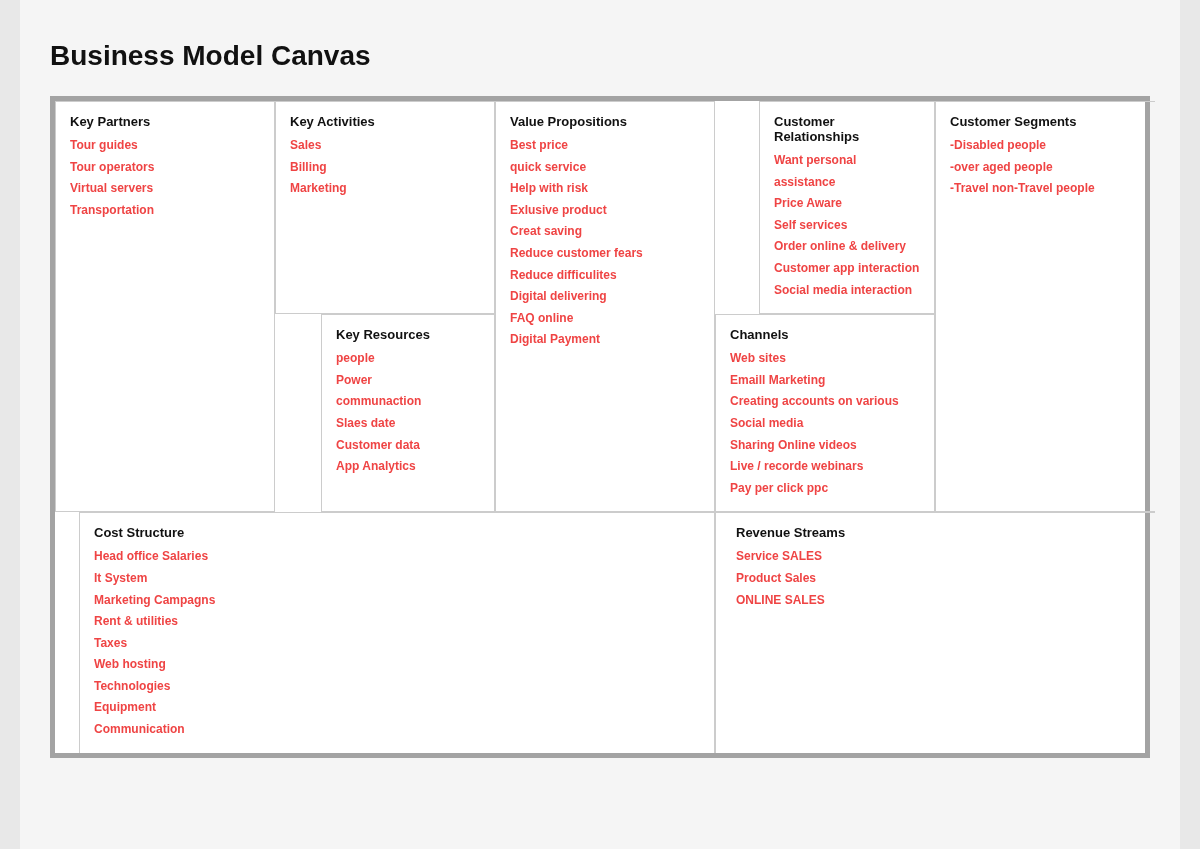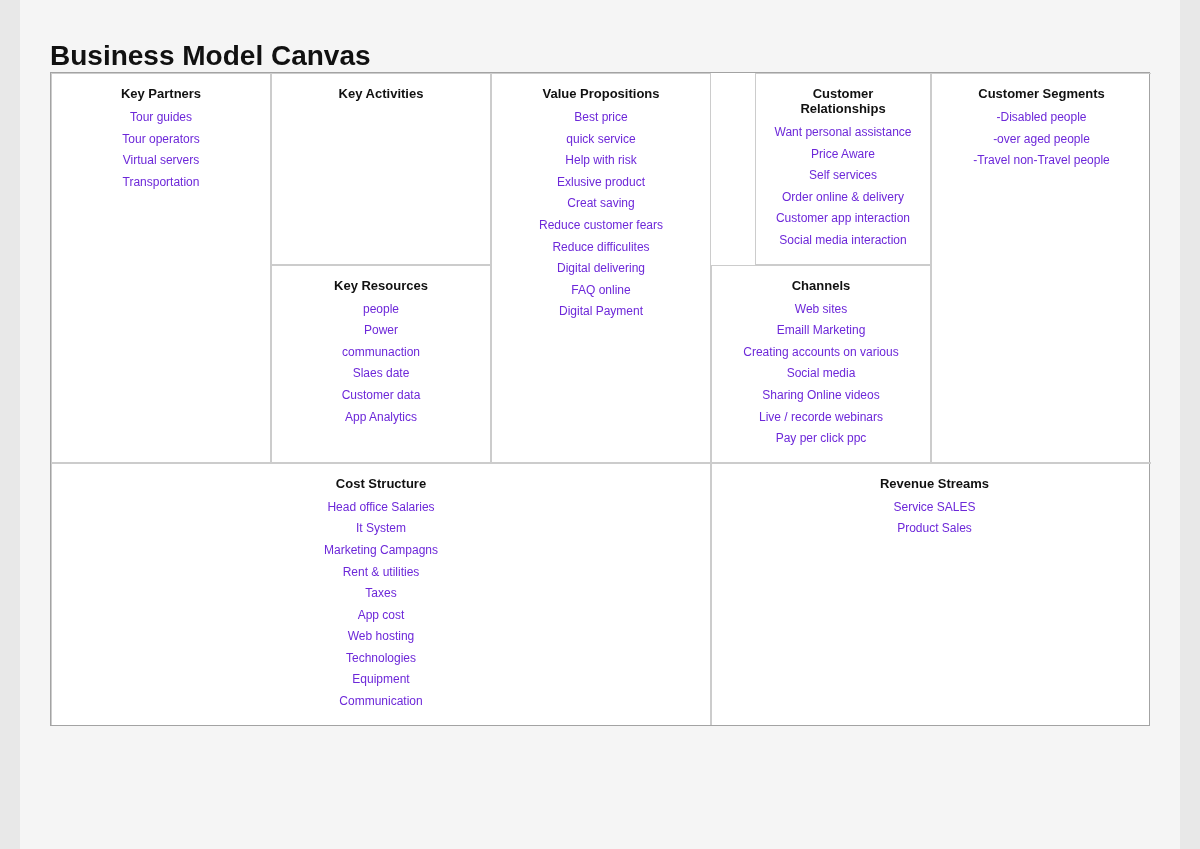--- a/index.html
+++ b/index.html
@@ -12,71 +12,72 @@
     .page-wrapper {
       background: #f5f5f5;
       max-width: 1160px;
       margin: 0 auto;
       padding: 40px 30px 60px 30px;
       min-height: 849px;
     }
     .canvas-title {
       font-size: 28px;
       font-weight: bold;
+      margin-bottom: 24px;
       color: #111;
     }
     .bmc-cell {
       padding: 12px 14px;
       border-right: 1px solid #ccc;
       border-bottom: 1px solid #ccc;
     }
     .bmc-cell:last-child {
       border-right: none;
     }
 
     
     .bmc-container {
-      border: 1px solid #a3a3a3;
+      border: 5px solid #a3a3a3;
       background: #fff;
       display: grid;
       grid-template-columns: 220px 220px 220px 220px 220px;
       grid-template-rows: auto auto auto;
-      text-align: center;
     }
 
     
     .bmc-cell {
       padding: 12px 14px;
       border: 0.5px solid #ccc;
       vertical-align: top;
     }
     .bmc-cell-title {
       font-weight: bold;
       font-size: 13px;
       color: #111;
       margin-bottom: 6px;
     }
     .bmc-cell-content {
-      color: #6d28d9;
+      color: #ef4444;
       font-size: 12px;
       line-height: 1.8;
+      font-weight: bold;
     }
 
     
     .key-partners { grid-column: 1; grid-row: 1 / 3; }
     
     .key-activities { grid-column: 2; grid-row: 1; }
     
     .value-props { grid-column: 3; grid-row: 1 / 3; }
     
     .customer-rel { grid-column: 4; grid-row: 1; margin-left: 44px; }
     
     .customer-seg { grid-column: 5; grid-row: 1 / 3; }
     
-    .key-resources { grid-column: 2; grid-row: 2; }
+    .key-resources { grid-column: 2; grid-row: 2; margin-left: 46px; }
     
     .channels { grid-column: 4; grid-row: 2; }
     
     .cost-structure { grid-column: 1 / 4; grid-row: 3; }
     
     .revenue-streams { grid-column: 4 / 6; grid-row: 3; padding-left: 20px; }
   </style>
 </head>
 <body>
 
@@ -90,20 +91,25 @@
       <div class="bmc-cell-content">
         <div>Tour guides</div>
         <div>Tour operators</div>
         <div>Virtual servers</div>
         <div>Transportation</div>
       </div>
     </div>
 
     <div class="bmc-cell key-activities">
       <div class="bmc-cell-title">Key Activities</div>
+      <div class="bmc-cell-content">
+        <div>Sales</div>
+        <div>Billing</div>
+        <div>Marketing</div>
+      </div>
     </div>
 
     <div class="bmc-cell value-props">
       <div class="bmc-cell-title">Value Propositions</div>
       <div class="bmc-cell-content">
         <div>Best price</div>
         <div>quick service</div>
         <div>Help with risk</div>
         <div>Exlusive product</div>
         <div>Creat saving</div>
@@ -154,38 +160,38 @@
         <div>Web sites</div>
         <div>Emaill Marketing</div>
         <div>Creating accounts on various</div>
         <div>Social media</div>
         <div>Sharing Online videos</div>
         <div>Live / recorde webinars</div>
         <div>Pay per click ppc</div>
       </div>
     </div>
 
-    <div class="bmc-cell cost-structure" style="border-bottom: none;">
+    <div class="bmc-cell cost-structure" style="border-bottom: none; margin-left: 24px;">
       <div class="bmc-cell-title">Cost Structure</div>
       <div class="bmc-cell-content">
         <div>Head office Salaries</div>
         <div>It System</div>
         <div>Marketing Campagns</div>
         <div>Rent &amp; utilities</div>
         <div>Taxes</div>
-        <div>App cost</div>
         <div>Web hosting</div>
         <div>Technologies</div>
         <div>Equipment</div>
         <div>Communication</div>
       </div>
     </div>
 
     <div class="bmc-cell revenue-streams" style="border-right: none; border-bottom: none;">
       <div class="bmc-cell-title">Revenue Streams</div>
       <div class="bmc-cell-content">
         <div>Service SALES</div>
         <div>Product Sales</div>
+        <div>ONLINE SALES</div>
       </div>
     </div>
 
   </div>
 </div>
 
 </body></html>

